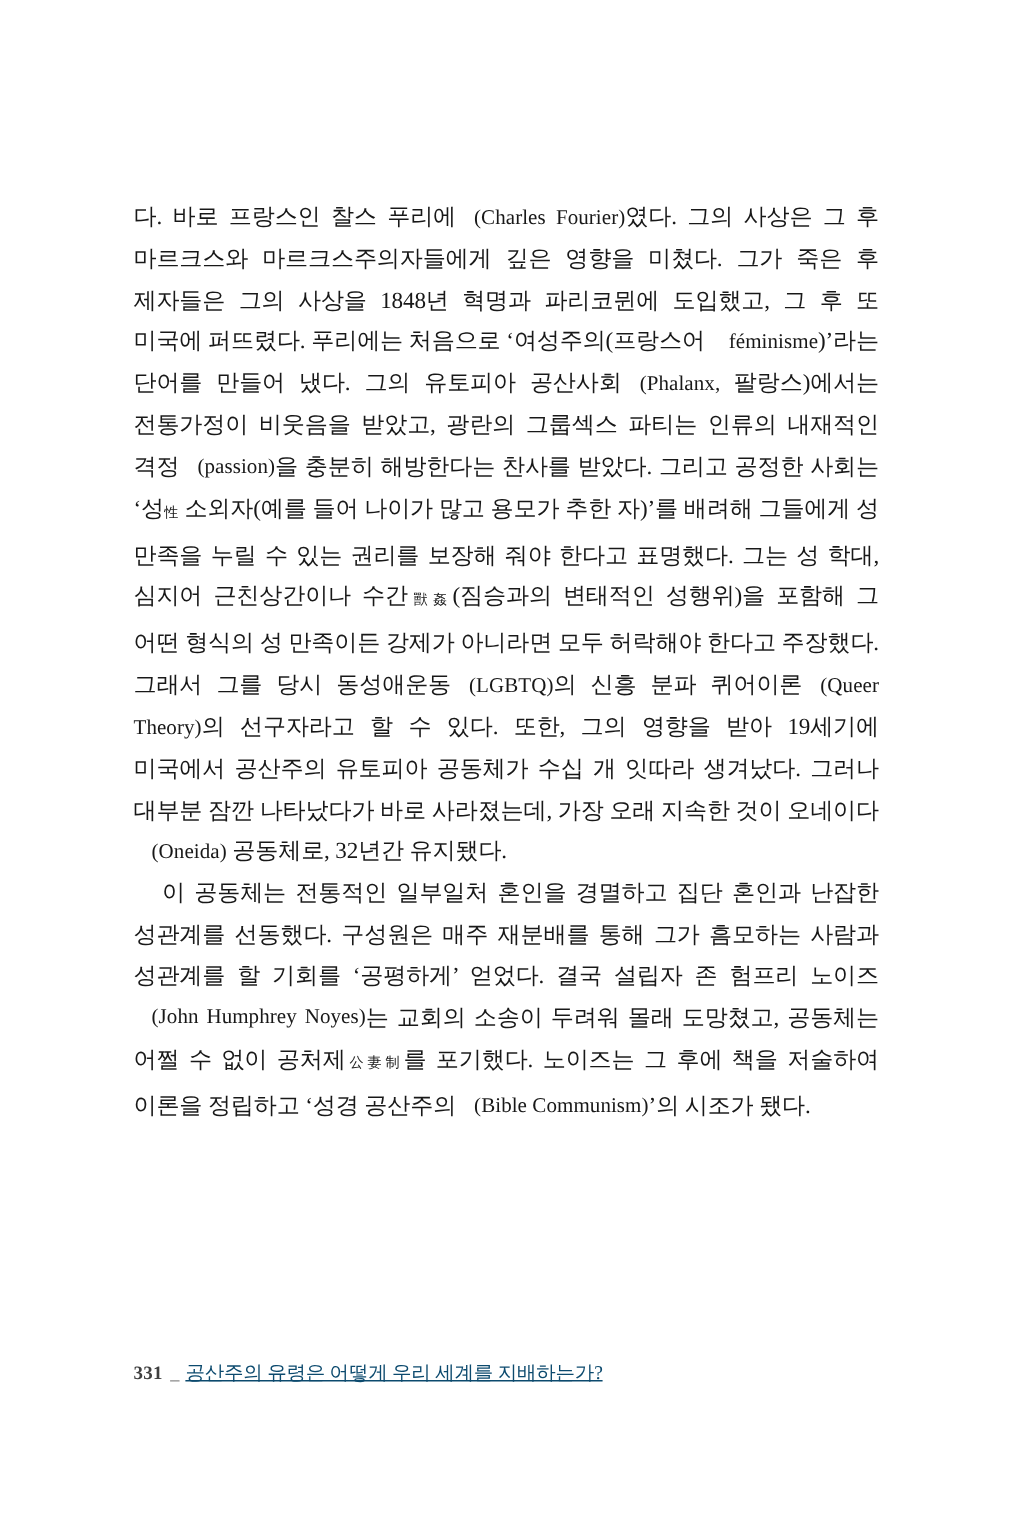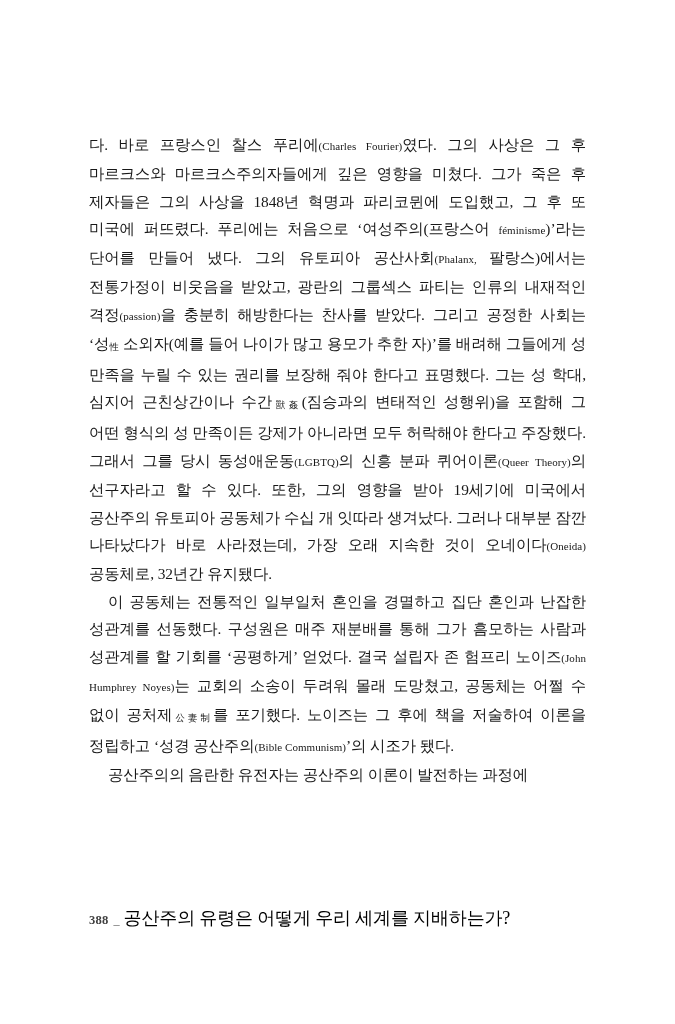--- a/index.html
+++ b/index.html
@@ -43,23 +43,24 @@
     word-break: keep-all;
     color: #181818;
   }
   .para.indent {
     text-indent: 19px;
     font-family: Liberation Serif, serif;
   }
 
   
   .anno {
-    font-size: 11px;
+    font-size: 14px;
     letter-spacing: 0.05px;
     vertical-align: 0.5px;
+    padding-left: 12px;
   }
   .hanja {
     font-size: 9.4px;
     letter-spacing: 0px;
     vertical-align: -0.5px;
   }
 
   
   .footer {
     position: absolute;
@@ -76,37 +77,37 @@
     font-weight: 700;
     letter-spacing: 0.2px;
     color: #3f3f3f;
   }
   .footer-sep {
     font-size: 12.2px;
     padding: 0 4px 0 5px;
     color: #636363;
   }
   .footer-title {
-    font-size: 18px;
+    font-size: 13px;
     letter-spacing: -0.15px;
-    color: #000000;
+    color: #0c4a6e;
     word-break: keep-all;
+    text-decoration: underline;
   }
 </style>
 </head>
 <body>
 
 <div class="page">
 
   <div class="text-column" id="text-column">
 
   <p class="para"><span>다. 바로 프랑스인 찰스 푸리에</span><span class="anno">(Charles Fourier)</span><span>였다. 그의 사상은 그 후 마르크스와 마르크스주의자들에게 깊은 영향을 미쳤다. 그가 죽은 후 제자들은 그의 사상을 1848년 혁명과 파리코뮌에 도입했고, 그 후 또 미국에 퍼뜨렸다. 푸리에는 처음으로 ‘여성주의(프랑스어 </span><span class="anno">féminisme</span><span>)’라는 단어를 만들어 냈다. 그의 유토피아 공산사회</span><span class="anno">(Phalanx, </span><span>팔랑스)에서는 전통가정이 비웃음을 받았고, 광란의 그룹섹스 파티는 인류의 내재적인 격정</span><span class="anno">(passion)</span><span>을 충분히 해방한다는 찬사를 받았다. 그리고 공정한 사회는 ‘성</span><span class="hanja">性</span><span> 소외자(예를 들어 나이가 많고 용모가 추한 자)’를 배려해 그들에게 성 만족을 누릴 수 있는 권리를 보장해 줘야 한다고 표명했다. 그는 성 학대, 심지어 근친상간이나 수간</span><span class="hanja">獸姦</span><span>(짐승과의 변태적인 성행위)을 포함해 그 어떤 형식의 성 만족이든 강제가 아니라면 모두 허락해야 한다고 주장했다. 그래서 그를 당시 동성애운동</span><span class="anno">(LGBTQ)</span><span>의 신흥 분파 퀴어이론</span><span class="anno">(Queer Theory)</span><span>의 선구자라고 할 수 있다. 또한, 그의 영향을 받아 19세기에 미국에서 공산주의 유토피아 공동체가 수십 개 잇따라 생겨났다. 그러나 대부분 잠깐 나타났다가 바로 사라졌는데, 가장 오래 지속한 것이 오네이다</span><span class="anno">(Oneida)</span><span> 공동체로, 32년간 유지됐다.</span></p>
       <p class="para indent"><span>이 공동체는 전통적인 일부일처 혼인을 경멸하고 집단 혼인과 난잡한 성관계를 선동했다. 구성원은 매주 재분배를 통해 그가 흠모하는 사람과 성관계를 할 기회를 ‘공평하게’ 얻었다. 결국 설립자 존 험프리 노이즈</span><span class="anno">(John Humphrey Noyes)</span><span>는 교회의 소송이 두려워 몰래 도망쳤고, 공동체는 어쩔 수 없이 공처제</span><span class="hanja">公妻制</span><span>를 포기했다. 노이즈는 그 후에 책을 저술하여 이론을 정립하고 ‘성경 공산주의</span><span class="anno">(Bible Communism)</span><span>’의 시조가 됐다.</span></p>
-      <p class="para indent"><span>공산주의의 음란한 유전자는 공산주의 이론이 발전하는 과정에</span></p>
     </div>
 
   <div class="footer">
-    <span class="footer-page-number">388</span>
+    <span class="footer-page-number">331</span>
     <span class="footer-sep">_</span>
     <span class="footer-title">공산주의 유령은 어떻게 우리 세계를 지배하는가?</span>
   </div>
 
 </div>
 
 </body></html>

